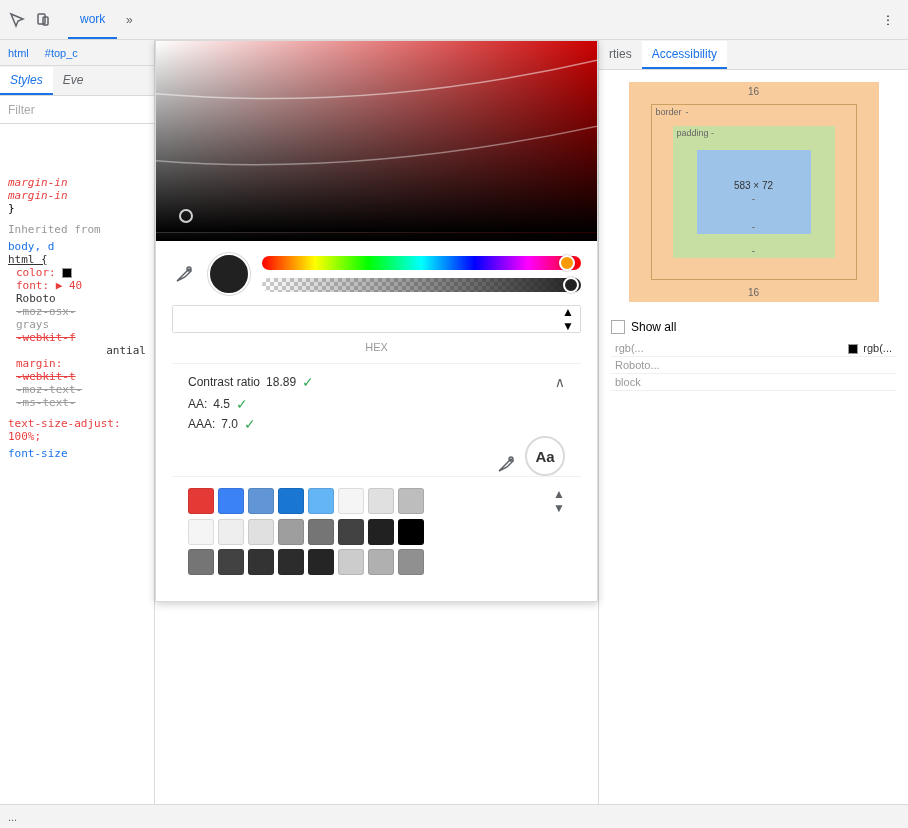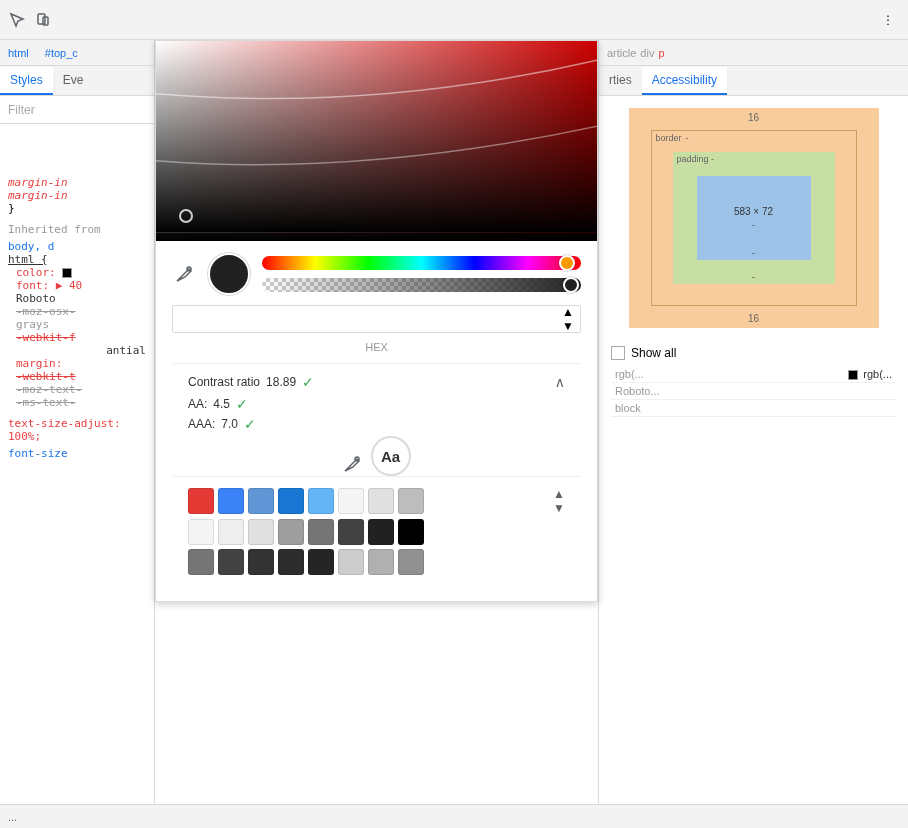--- a/index.html
+++ b/index.html
@@ -117,20 +117,21 @@
     }
     .panel-tab {
       padding: 0 10px;
       height: 28px;
       display: flex;
       align-items: center;
       font-size: 12px;
       color: #5f6368;
       cursor: pointer;
       border-bottom: 2px solid transparent;
+      font-style: italic;
     }
     .panel-tab.active {
       color: #1a73e8;
       border-bottom: 2px solid #1a73e8;
       background: #fff;
     }
 
     
     .filter-bar {
       height: 28px;
@@ -345,21 +346,21 @@
       align-items: center;
       gap: 6px;
       font-size: 12px;
       color: #333;
       margin-bottom: 4px;
     }
     .wcag-label { font-weight: 500; }
     .contrast-actions {
       display: flex;
       align-items: flex-end;
-      justify-content: center;
+      justify-content: flex-end;
       gap: 10px;
       margin-top: 2px;
     }
     .eyedropper-contrast {
       cursor: pointer;
       color: #5f6368;
     }
     .aa-preview-btn {
       width: 40px; height: 40px;
       border-radius: 50%;
@@ -523,20 +524,28 @@
     <div class="toolbar-icon">
       <svg viewBox="0 0 16 16" fill="none" stroke="currentColor" stroke-width="1.5">
         <path d="M2 2 L7 14 L9 9 L14 7 Z"></path>
       </svg>
     </div>
     <div class="toolbar-icon">
       <svg viewBox="0 0 16 16" fill="none" stroke="currentColor" stroke-width="1.5">
         <rect x="3" y="2" width="7" height="10" rx="1"></rect>
         <rect x="8" y="5" width="5" height="8" rx="1"></rect>
       </svg>
+    </div>
+    <div class="tab-nav">
+      <div class="tab-item" style="border-bottom: 2px solid #1a73e8; color: #1a73e8;">
+        <span>work</span>
+      </div>
+      <div class="tab-more">
+        <span>»</span>
+      </div>
     </div>
     <div class="toolbar-dots">
       <span>⋮</span>
     </div>
   </div>
 
   <div class="main-content">
 
     <div class="left-panel">
 
@@ -709,25 +718,20 @@
               <div class="swatch" style="background:#b0b0b0;"></div>
               <div class="swatch" style="background:#909090;"></div>
             </div>
           </div>
         </div>
       </div>
     </div>
 
     <div class="right-panel">
 
-      <div class="right-breadcrumb">
-        <span class="bc-tag dim">article</span>
-        <span class="bc-tag dim">div</span>
-        <span class="bc-tag">p</span>
-      </div>
 
       <div class="right-panel-tabs">
         <div class="right-tab">
           <span>rties</span>
         </div>
         <div class="right-tab active">
           <span>Accessibility</span>
         </div>
       </div>
 

